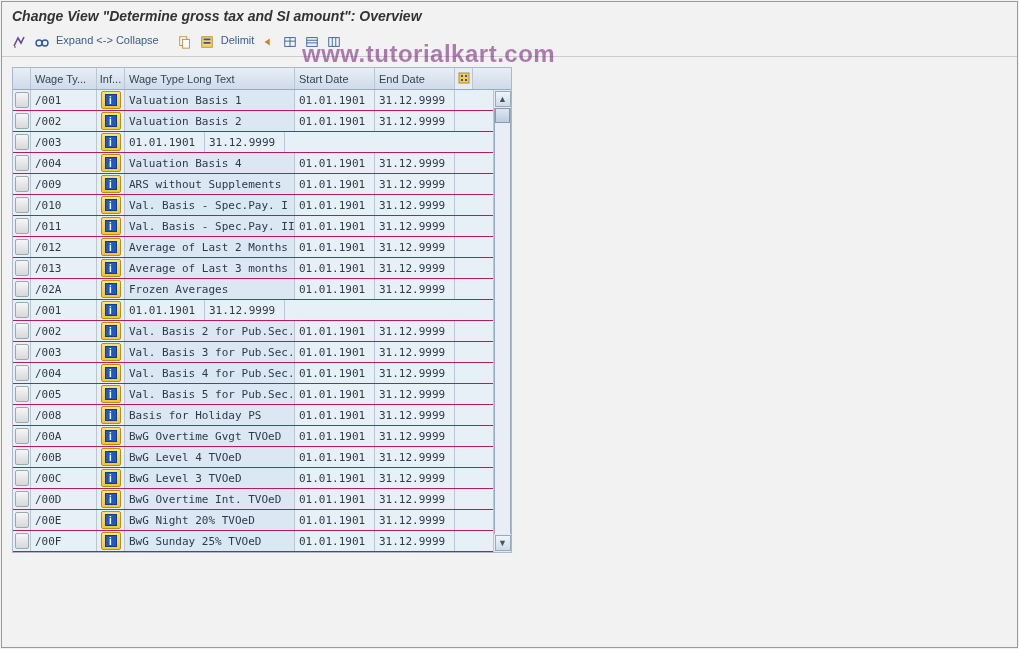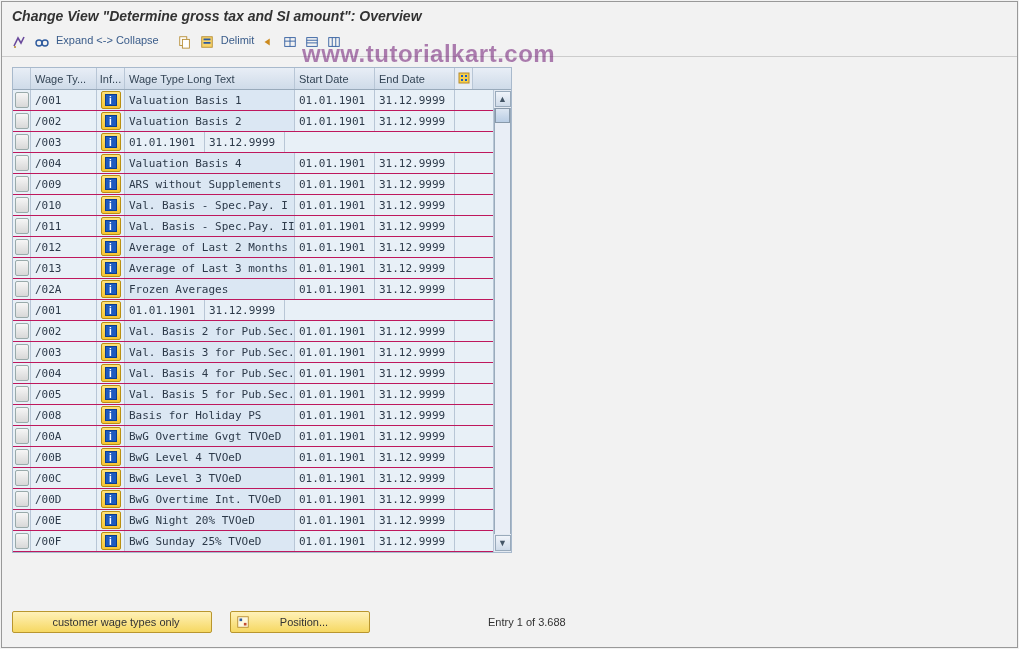--- a/index.html
+++ b/index.html
@@ -597,30 +597,14 @@
           <div class="scroll-arrow">▲</div>
           <div class="scroll-track">
             <div class="scroll-thumb"></div>
           </div>
           <div class="scroll-arrow">▼</div>
         </div>
       </div>
     </div>
   </div>
 
-  <div class="footer-bar">
-    <button class="gold-btn" style="min-width:200px">
-      <span>customer wage types only</span>
-    </button>
-    <button class="gold-btn" style="min-width:140px">
-      <span class="lead-icon">
-        <svg viewBox="0 0 16 16" width="14" height="14">
-            <rect x="2" y="2" width="12" height="12" fill="#fff8df" stroke="#b58a2e"></rect>
-            <rect x="4" y="4" width="3" height="3" fill="#2d5a9e"></rect>
-            <rect x="9" y="9" width="3" height="3" fill="#c24a2e"></rect>
-          </svg>
-      </span>
-      <span>Position...</span>
-    </button>
-    <span class="entry-status">Entry 1 of 3.688</span>
-  </div>
 
 </div>
 
 </body></html>

